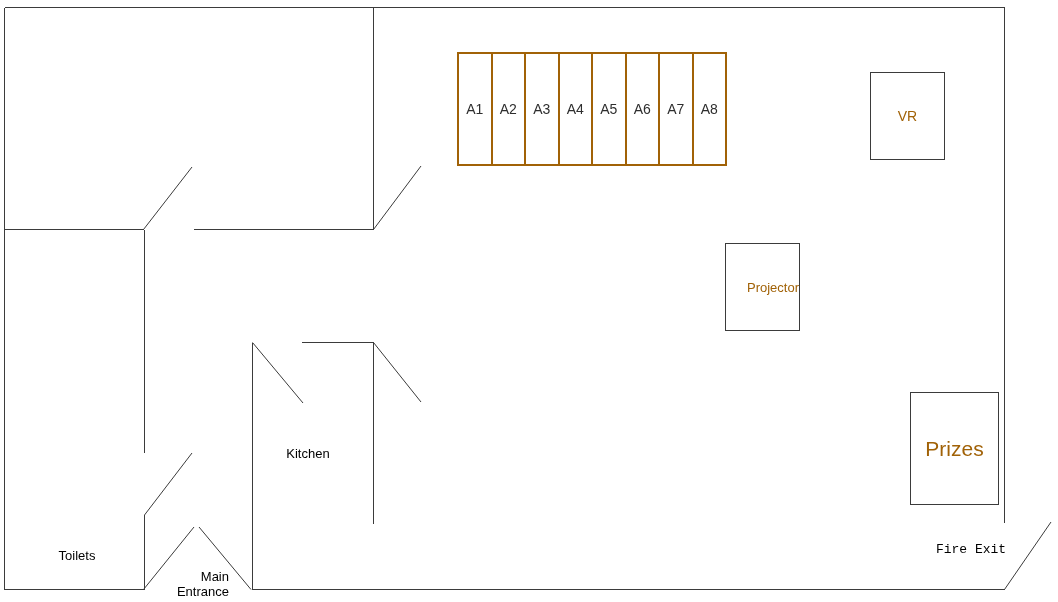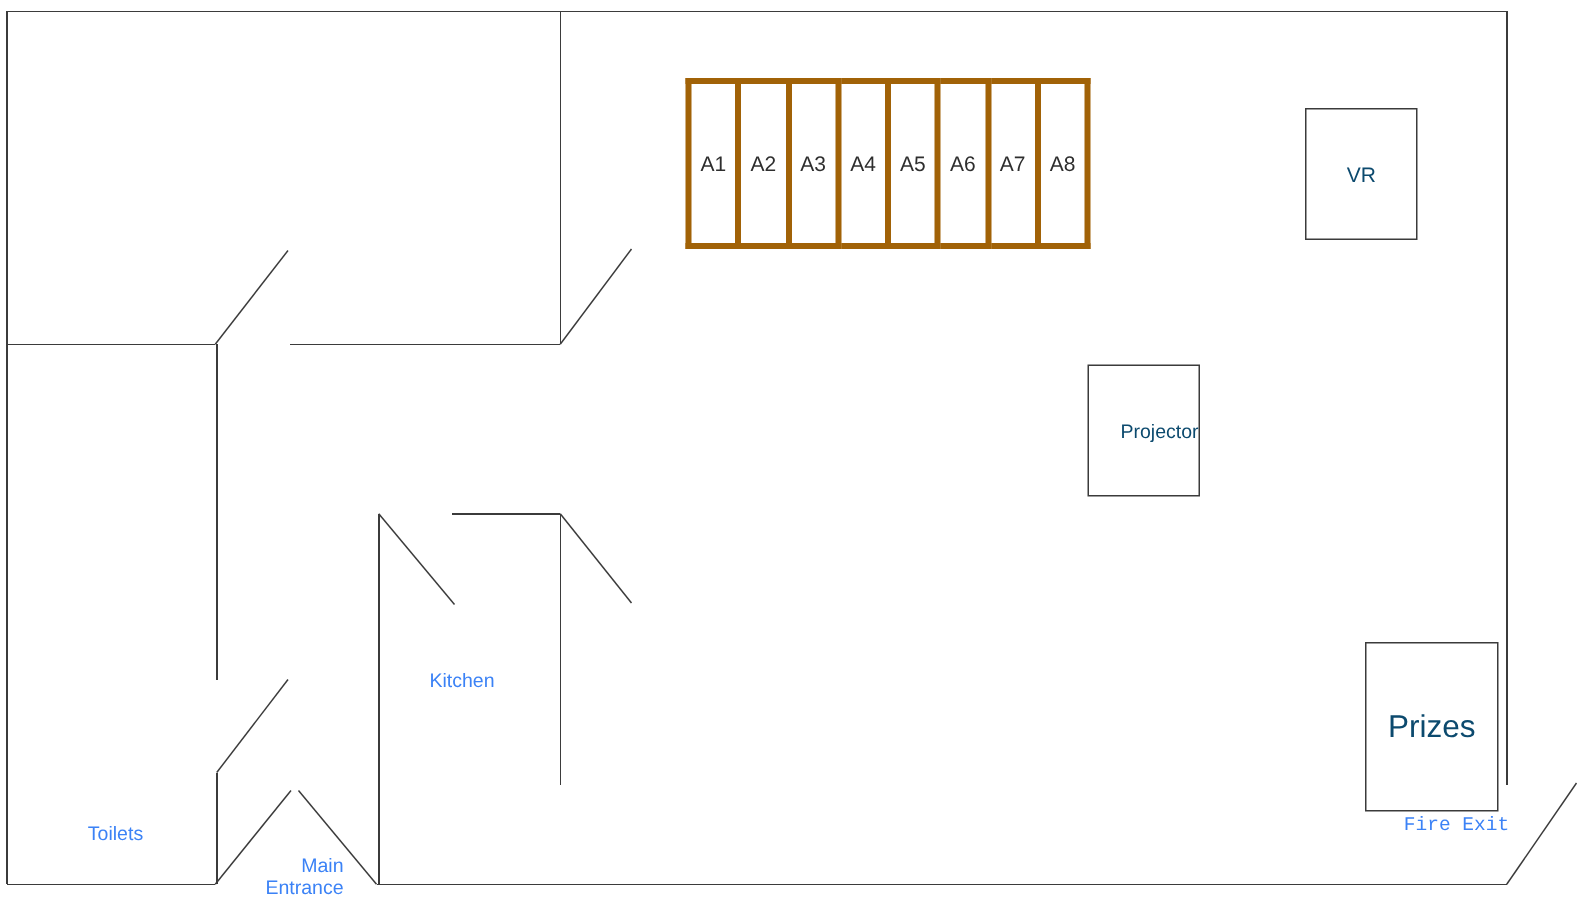--- a/index.html
+++ b/index.html
@@ -30,48 +30,48 @@
   table.seats {
     position: absolute;
     left: 457px;
     top: 52px;
     width: 270px;
     height: 114px;
     border-collapse: collapse;
     table-layout: fixed;
   }
   table.seats td {
-    border: 4px solid #a16207;
+    border: 2px solid #a16207;
     text-align: center;
     vertical-align: middle;
     font-size: 14px;
     color: #2e2e2e;
     padding: 0;
   }
 
   .box {
     position: absolute;
     border: 1px solid #3b3b3b;
     background: #ffffff;
     display: flex;
     align-items: center;
     justify-content: center;
-    color: #0c4a6e;
+    color: #a16207;
   }
   .box.vr        { left: 870px; top: 72px;  width: 73px; height: 86px;  font-size: 14px; }
   .box.projector { left: 725px; top: 243px; width: 73px; height: 86px;  font-size: 13px; justify-content: flex-end; }
-  .box.prizes    { left: 910px; top: 392px; width: 87px; height: 111px; font-size: 21px; margin-top: 36px; }
+  .box.prizes    { left: 910px; top: 392px; width: 87px; height: 111px; font-size: 21px; }
 
   .label {
     position: absolute;
     transform: translateX(-50%);
     text-align: center;
     font-size: 13px;
     line-height: 1.18;
-    color: #3b82f6;
+    color: #000000;
     white-space: nowrap;
   }
   .label.wrap { white-space: normal; width: 66px; text-align: right; }
 </style>
 </head>
 <body>
 
 <div class="plan">
 
   <svg width="1058" height="602" viewBox="0 0 1058 602">

